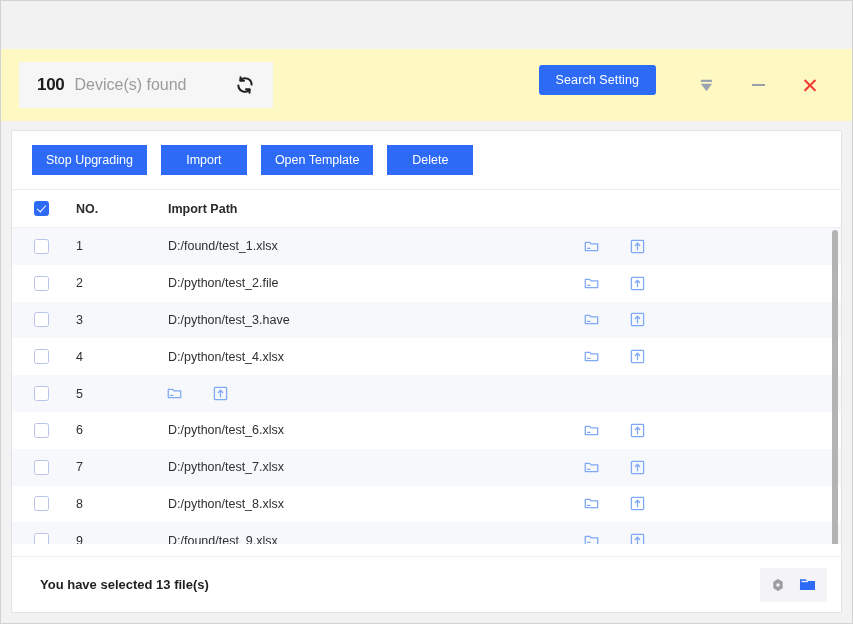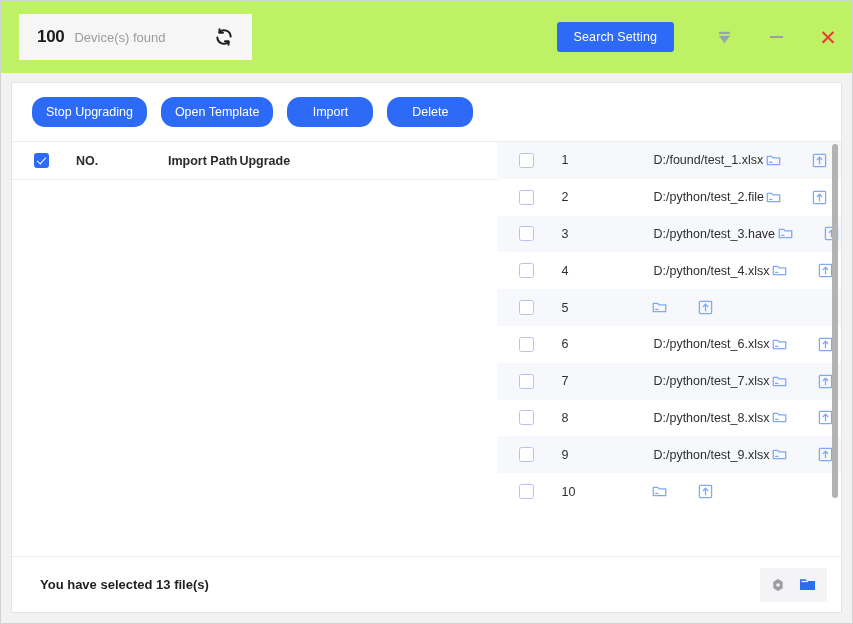--- a/index.html
+++ b/index.html
@@ -19,62 +19,62 @@
     background: #f2f2f2;
     border: 1px solid #d2d2d2;
     display: flex;
     flex-direction: column;
   }
 
   
   .titlebar {
     height: 72px;
     min-height: 72px;
-    background: #bef264;
-    display: flex;
-    align-items: center;
-    padding: 0 4px 0 18px;
+    background: #fef9c3;
+    display: flex;
+    align-items: center;
+    padding: 0 22px 0 18px;
     position: relative;
+    margin-top: 48px;
   }
 
   .found-chip {
     display: flex;
     align-items: center;
     background: #f6f6f6;
     height: 46px;
     padding: 0 14px 0 18px;
     gap: 10px;
   }
 
   .found-count {
     font-size: 17px;
     font-weight: bold;
     color: #1b1b1b;
     letter-spacing: -0.3px;
   }
 
   .found-label {
-    font-size: 13px;
+    font-size: 16px;
     color: #9b9b9b;
     margin-right: 34px;
   }
 
   .refresh-btn {
     width: 28px;
     height: 28px;
     display: flex;
     align-items: center;
     justify-content: center;
     cursor: pointer;
   }
 
   .titlebar-right {
     margin-left: auto;
     display: flex;
-    align-items: center;
     gap: 12px;
   }
 
   .search-setting-btn {
     background: #2d6bf7;
     color: #ffffff;
     border: none;
     height: 30px;
     padding: 0 17px;
     border-radius: 3px;
@@ -137,31 +137,32 @@
     background: #ffffff;
   }
 
   .tb-btn {
     background: #2d6bf7;
     color: #ffffff;
     border: none;
     height: 30px;
     min-width: 86px;
     padding: 0 14px;
-    border-radius: 13px;
+    border-radius: 0;
     font-size: 12.5px;
     font-family: "Liberation Sans", sans-serif;
     cursor: pointer;
     white-space: nowrap;
   }
 
   
   .table-area {
     flex: 1;
     display: flex;
+    flex-direction: column;
     min-height: 0;
     position: relative;
     border-top: 1px solid #ededed;
     justify-content: space-between;
   }
 
   .table-header {
     display: flex;
     align-items: center;
     height: 38px;
@@ -309,34 +310,33 @@
         <span class="close-x">✕</span>
       </span>
     </div>
   </div>
 
   <div class="content-wrap">
     <div class="panel">
 
       <div class="toolbar">
         <button class="tb-btn">Stop Upgrading</button>
+        <button class="tb-btn">Import</button>
         <button class="tb-btn">Open Template</button>
-        <button class="tb-btn">Import</button>
         <button class="tb-btn">Delete</button>
       </div>
 
       <div class="table-area">
 
         <div class="table-header">
           <div class="col-check">
             <span class="cbox checked"></span>
           </div>
           <div class="col-no">NO.</div>
           <div class="col-path">Import Path</div>
-          <div class="col-upg hdr">Upgrade</div>
         </div>
 
         <div class="rows-scroll" id="rows-scroll">
           <div class="fake-scroll"></div>
         <div class="trow odd">
               <div class="col-check">
                 <span class="cbox"></span>
               </div>
               <div class="col-no">1</div>
               <div class="col-path">D:/found/test_1.xlsx</div>
@@ -499,21 +499,21 @@
       <path d="M12 16.6V8.2M12 7.4l-3.1 3.2M12 7.4l3.1 3.2" stroke-linecap="round" stroke-linejoin="round"></path>
     </svg>
                 </span>
               </div>
             </div>
             <div class="trow odd">
               <div class="col-check">
                 <span class="cbox"></span>
               </div>
               <div class="col-no">9</div>
-              <div class="col-path">D:/python/test_9.xlsx</div>
+              <div class="col-path">D:/found/test_9.xlsx</div>
               <div class="col-upg">
                 <span class="row-ic">
                   <svg width="17" height="17" viewBox="0 0 24 24" fill="none" stroke="#7fa8f5" stroke-width="1.8" stroke-linejoin="round">
       <path d="M3.2 6.2h6.3l1.7 2h9.6v9.6H3.2z"></path>
       <path d="M6.4 14.6h3.4" stroke-linecap="round"></path>
     </svg>
                 </span>
                 <span class="row-ic">
                   <svg width="17" height="17" viewBox="0 0 24 24" fill="none" stroke="#7fa8f5" stroke-width="1.8">
       <rect x="3.4" y="3.4" width="17.2" height="17.2" rx="1.2"></rect>

